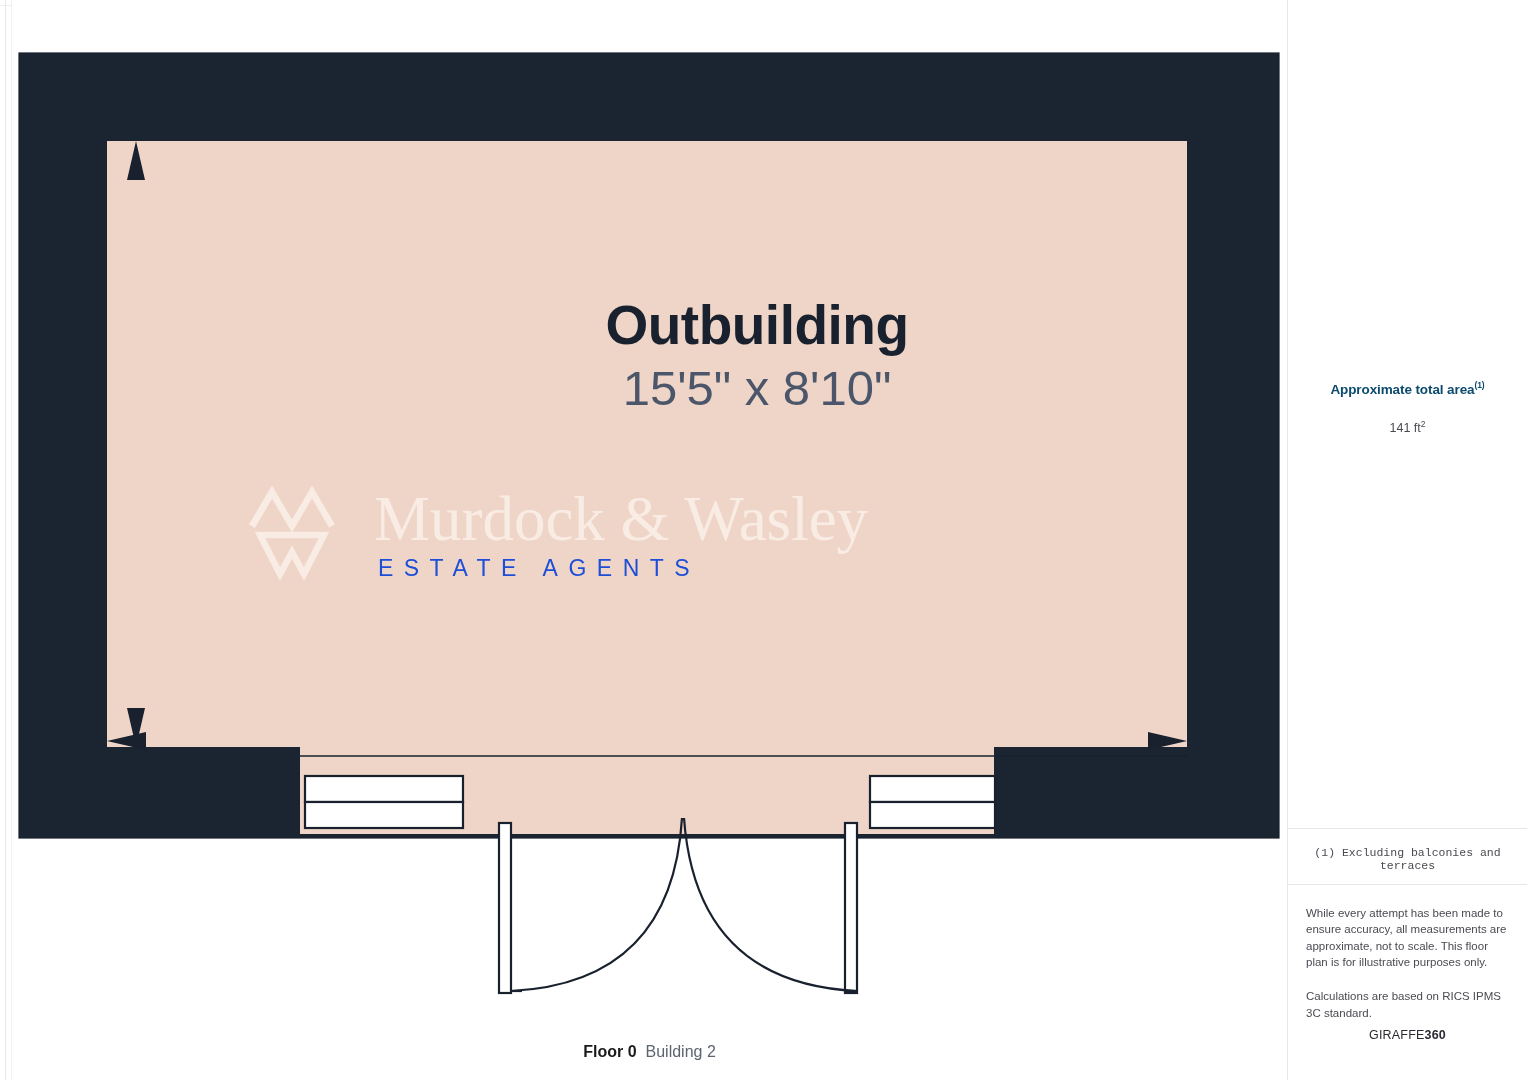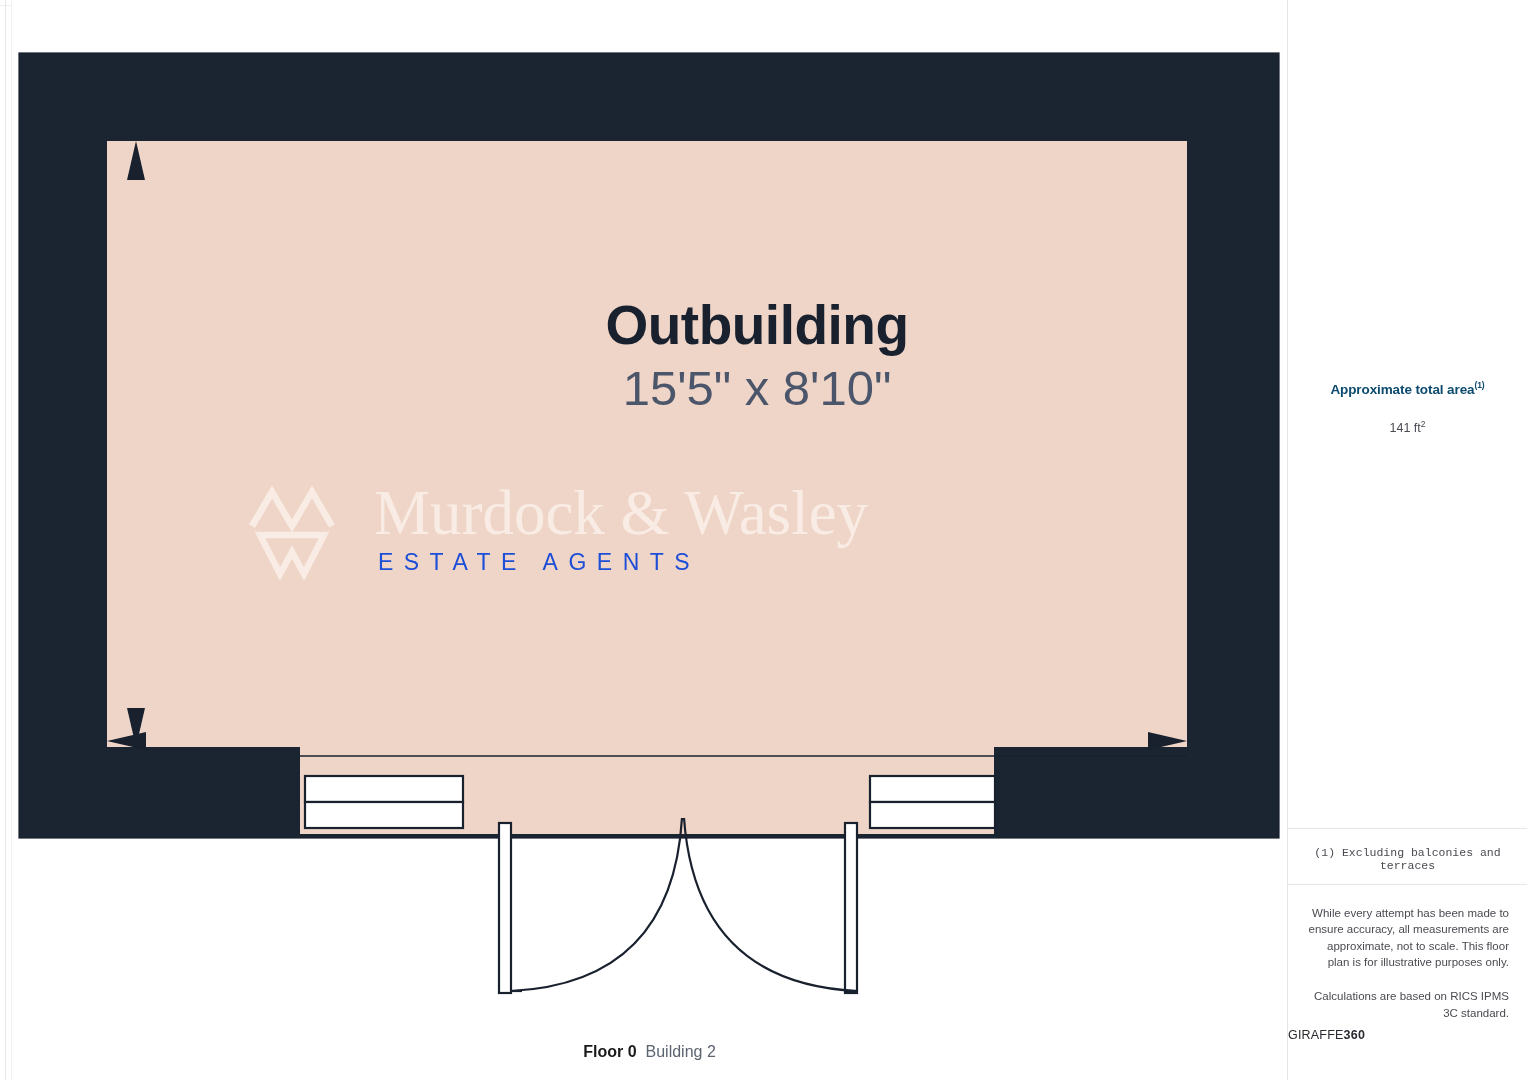--- a/index.html
+++ b/index.html
@@ -90,21 +90,21 @@
     margin: 6px 0 0 0;
   }
 
   
   .watermark {
     position: absolute;
     left: 95px;
     top: 482px;
     width: 900px;
     display: flex;
-    align-items: flex-start;
+    align-items: flex-end;
     justify-content: center;
     gap: 36px;
     pointer-events: none;
   }
   .wm-mark { display: block; }
   .wm-words { display: flex; flex-direction: column; }
   .wm-title {
     font-family: "Liberation Serif", serif;
     font-size: 63px;
     color: #f9ece4;
@@ -201,32 +201,33 @@
     text-align: center;
     font-size: 11.5px;
     color: #4a4a52;
     font-family: Liberation Mono, monospace;
   }
   .disclaimer {
     position: absolute;
     left: 18px;
     top: 905px;
     width: 203px;
-    text-align: right;
+    text-align: left;
     font-size: 11.5px;
     line-height: 1.42;
     color: #4a4a52;
   }
   .disclaimer p { margin: 0; }
   .disclaimer p + p { margin-top: 18px; }
   .brand {
     position: absolute;
     left: 0;
     top: 1028px;
     width: 239px;
+    text-align: center;
     font-size: 12.5px;
     color: #2a2a32;
     letter-spacing: 0.2px;
   }
   .brand b { font-weight: bold; }
 </style>
 </head>
 <body>
 
 <div id="page">

